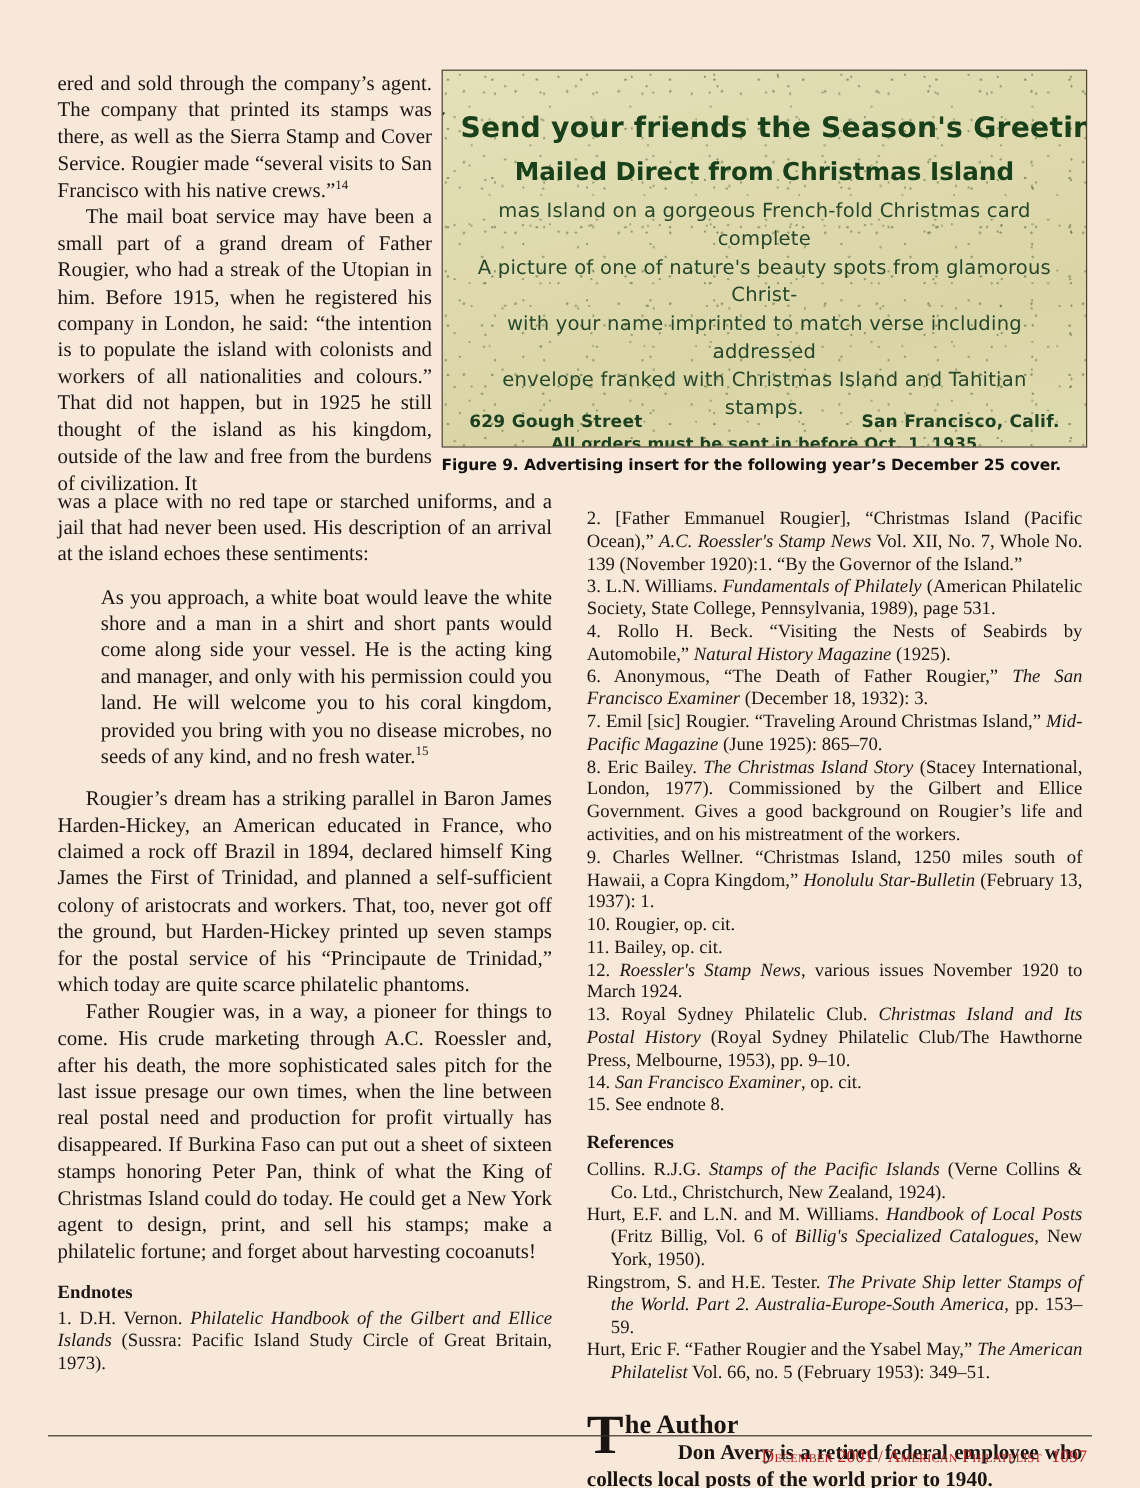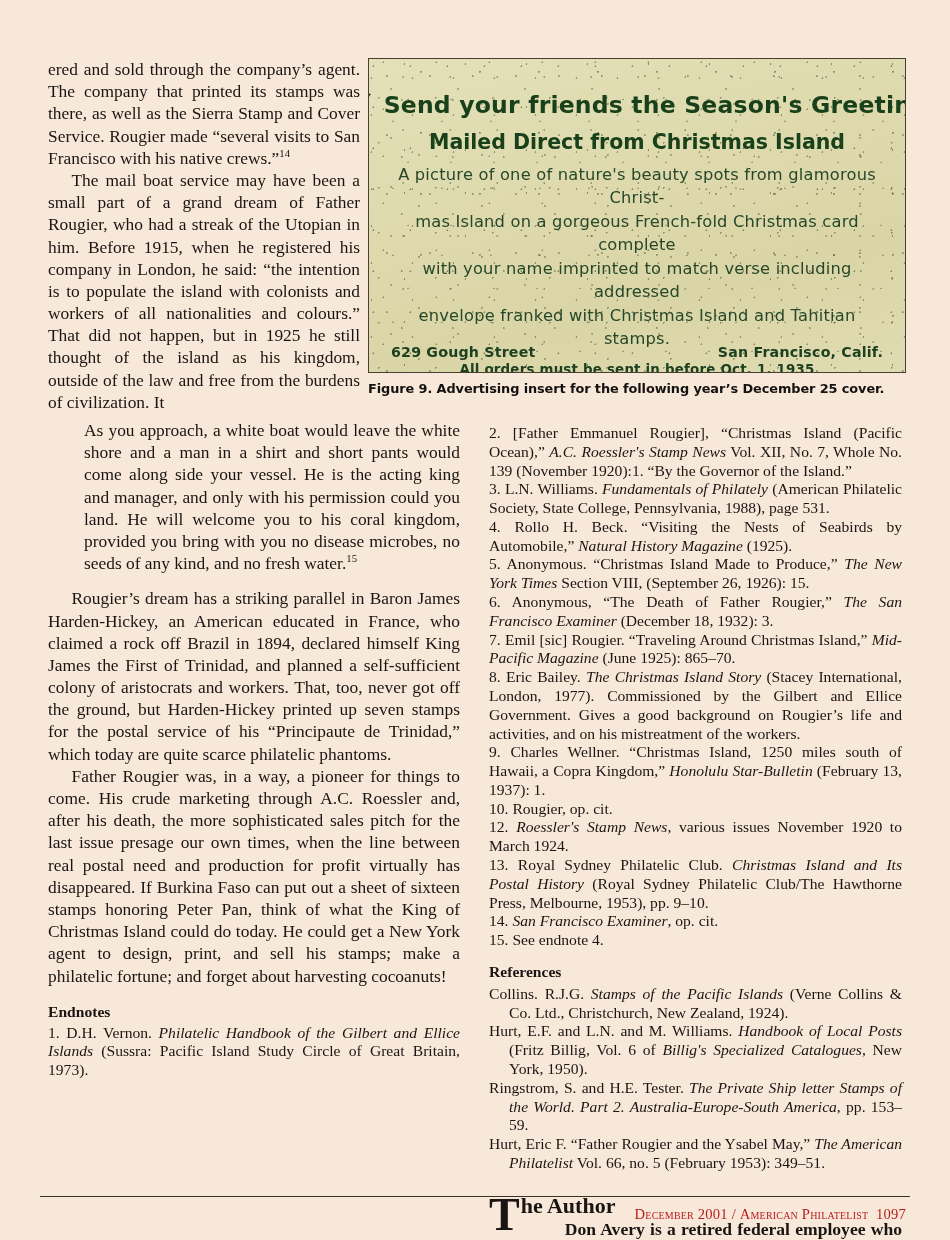--- a/index.html
+++ b/index.html
@@ -302,22 +302,22 @@
                 <path d="M16 30 C21 31, 26 34, 27 38 C22 39, 17 36, 15 33 Z" fill="#1d5224"></path>
                 <path d="M13 27 C9 30, 7 35, 10 38 C13 40, 17 37, 16 33" fill="none" stroke="#18471f" stroke-width="2"></path>
               </svg>
             </span>
             <span class="ad-l1">Send your friends the Season's Greetings</span>
           </div>
 
           <div class="ad-l2">Mailed Direct from Christmas Island</div>
 
           <div class="ad-body">
+            <div>mas Island on a gorgeous French-fold Christmas card complete</div>
             <div>A picture of one of nature's beauty spots from glamorous Christ-</div>
-            <div>mas Island on a gorgeous French-fold Christmas card complete</div>
             <div>with your name imprinted to match verse including addressed</div>
             <div>envelope franked with Christmas Island and Tahitian stamps.</div>
           </div>
 
           <div class="ad-terms">
             <div>All orders must be sent in before Oct. 1, 1935</div>
 
           </div>
 
           <div class="ad-footer">
@@ -325,63 +325,64 @@
             <span>San Francisco, Calif.</span>
           </div>
 
         </div>
       </div>
       <div class="fig-caption">Figure 9. Advertising insert for the following year’s December 25 cover.</div>
     </div>
   </div>
 
   <div class="full-width">
+    <p>was a place with no red tape or starched uniforms, and a jail that had never been used. His description of an arrival at the island echoes these sentiments:</p>
 
     <div class="blockquote">
       <p><span>As you approach, a white boat would leave the white shore and a man in a shirt and short pants would come along side your vessel. He is the acting king and manager, and only with his permission could you land. He will welcome you to his coral kingdom, provided you bring with you no disease microbes, no seeds of any kind, and no fresh water.</span><sup>15</sup></p>
     </div>
 
     <p class="indent after-quote">Rougier’s dream has a striking parallel in Baron James Harden-Hickey, an American educated in France, who claimed a rock off Brazil in 1894, declared himself King James the First of Trinidad, and planned a self-sufficient colony of aristocrats and workers. That, too, never got off the ground, but Harden-Hickey printed up seven stamps for the postal service of his “Principaute de Trinidad,” which today are quite scarce philatelic phantoms.</p>
 
 
     <p class="indent">Father Rougier was, in a way, a pioneer for things to come. His crude marketing through A.C. Roessler and, after his death, the more sophisticated sales pitch for the last issue presage our own times, when the line between real postal need and production for profit virtually has disappeared. If Burkina Faso can put out a sheet of sixteen stamps honoring Peter Pan, think of what the King of Christmas Island could do today. He could get a New York agent to design, print, and sell his stamps; make a philatelic fortune; and forget about harvesting cocoanuts!</p>
 
     <h3 class="sub-head">Endnotes</h3>
 
     <p class="note"><span>1.</span><span> D.H. Vernon. </span><i>Philatelic Handbook of the Gilbert and Ellice Islands</i><span> (Sussra: Pacific Island Study Circle of Great Britain, 1973).</span></p>
   </div>
 
   <div class="col-right">
 
     <p class="note"><span>2.</span><span> [Father Emmanuel Rougier], “Christmas Island (Pacific Ocean),” </span><i>A.C. Roessler's Stamp News</i><span> Vol. XII, No. 7, Whole No. 139 (November 1920):1. “By the Governor of the Island.”</span></p>
 
-    <p class="note"><span>3.</span><span> L.N. Williams. </span><i>Fundamentals of Philately</i><span> (American Philatelic Society, State College, Pennsylvania, 1988), page 531.</span></p>
+    <p class="note"><span>3.</span><span> L.N. Williams. </span><i>Fundamentals of Philately</i><span> (American Philatelic Society, State College, Pennsylvania, 1989), page 531.</span></p>
 
     <p class="note"><span>4.</span><span> Rollo H. Beck. “Visiting the Nests of Seabirds by Automobile,” </span><i>Natural History Magazine</i><span> (1925).</span></p>
 
-    <p class="note"><span>5.</span><span> Anonymous. “Christmas Island Made to Produce,” </span><i>The New York Times</i><span> Section VIII, (September 26, 1926): 15.</span></p>
 
     <p class="note"><span>6.</span><span> Anonymous, “The Death of Father Rougier,” </span><i>The San Francisco Examiner</i><span> (December 18, 1932): 3.</span></p>
 
     <p class="note"><span>7.</span><span> Emil [sic] Rougier. “Traveling Around Christmas Island,” </span><i>Mid-Pacific Magazine</i><span> (June 1925): 865–70.</span></p>
 
     <p class="note"><span>8.</span><span> Eric Bailey. </span><i>The Christmas Island Story</i><span> (Stacey International, London, 1977). Commissioned by the Gilbert and Ellice Government. Gives a good background on Rougier’s life and activities, and on his mistreatment of the workers.</span></p>
 
     <p class="note"><span>9.</span><span> Charles Wellner. “Christmas Island, 1250 miles south of Hawaii, a Copra Kingdom,” </span><i>Honolulu Star-Bulletin</i><span> (February 13, 1937): 1.</span></p>
 
     <p class="note"><span>10.</span><span> Rougier, op. cit.</span></p>
 
+    <p class="note"><span>11.</span><span> Bailey, op. cit.</span></p>
 
     <p class="note"><span>12.</span><span> </span><i>Roessler's Stamp News</i><span>, various issues November 1920 to March 1924.</span></p>
 
     <p class="note"><span>13.</span><span> Royal Sydney Philatelic Club. </span><i>Christmas Island and Its Postal History</i><span> (Royal Sydney Philatelic Club/The Hawthorne Press, Melbourne, 1953), pp. 9–10.</span></p>
 
     <p class="note"><span>14.</span><span> </span><i>San Francisco Examiner</i><span>, op. cit.</span></p>
 
-    <p class="note"><span>15.</span><span> See endnote 4.</span></p>
+    <p class="note"><span>15.</span><span> See endnote 8.</span></p>
 
     <h3 class="ref-head">References</h3>
 
     <p class="ref-item"><span>Collins. R.J.G. </span><i>Stamps of the Pacific Islands</i><span> (Verne Collins &amp; Co. Ltd., Christchurch, New Zealand, 1924).</span></p>
 
     <p class="ref-item"><span>Hurt, E.F. and L.N. and M. Williams. </span><i>Handbook of Local Posts</i><span> (Fritz Billig, Vol. 6 of </span><i>Billig's Specialized Catalogues</i><span>, New York, 1950).</span></p>
 
     <p class="ref-item"><span>Ringstrom, S. and H.E. Tester. </span><i>The Private Ship letter Stamps of the World. Part 2. Australia-Europe-South America</i><span>, pp. 153–59.</span></p>
 
     <p class="ref-item"><span>Hurt, Eric F. “Father Rougier and the Ysabel May,” </span><i>The American Philatelist</i><span> Vol. 66, no. 5 (February 1953): 349–51.</span></p>

